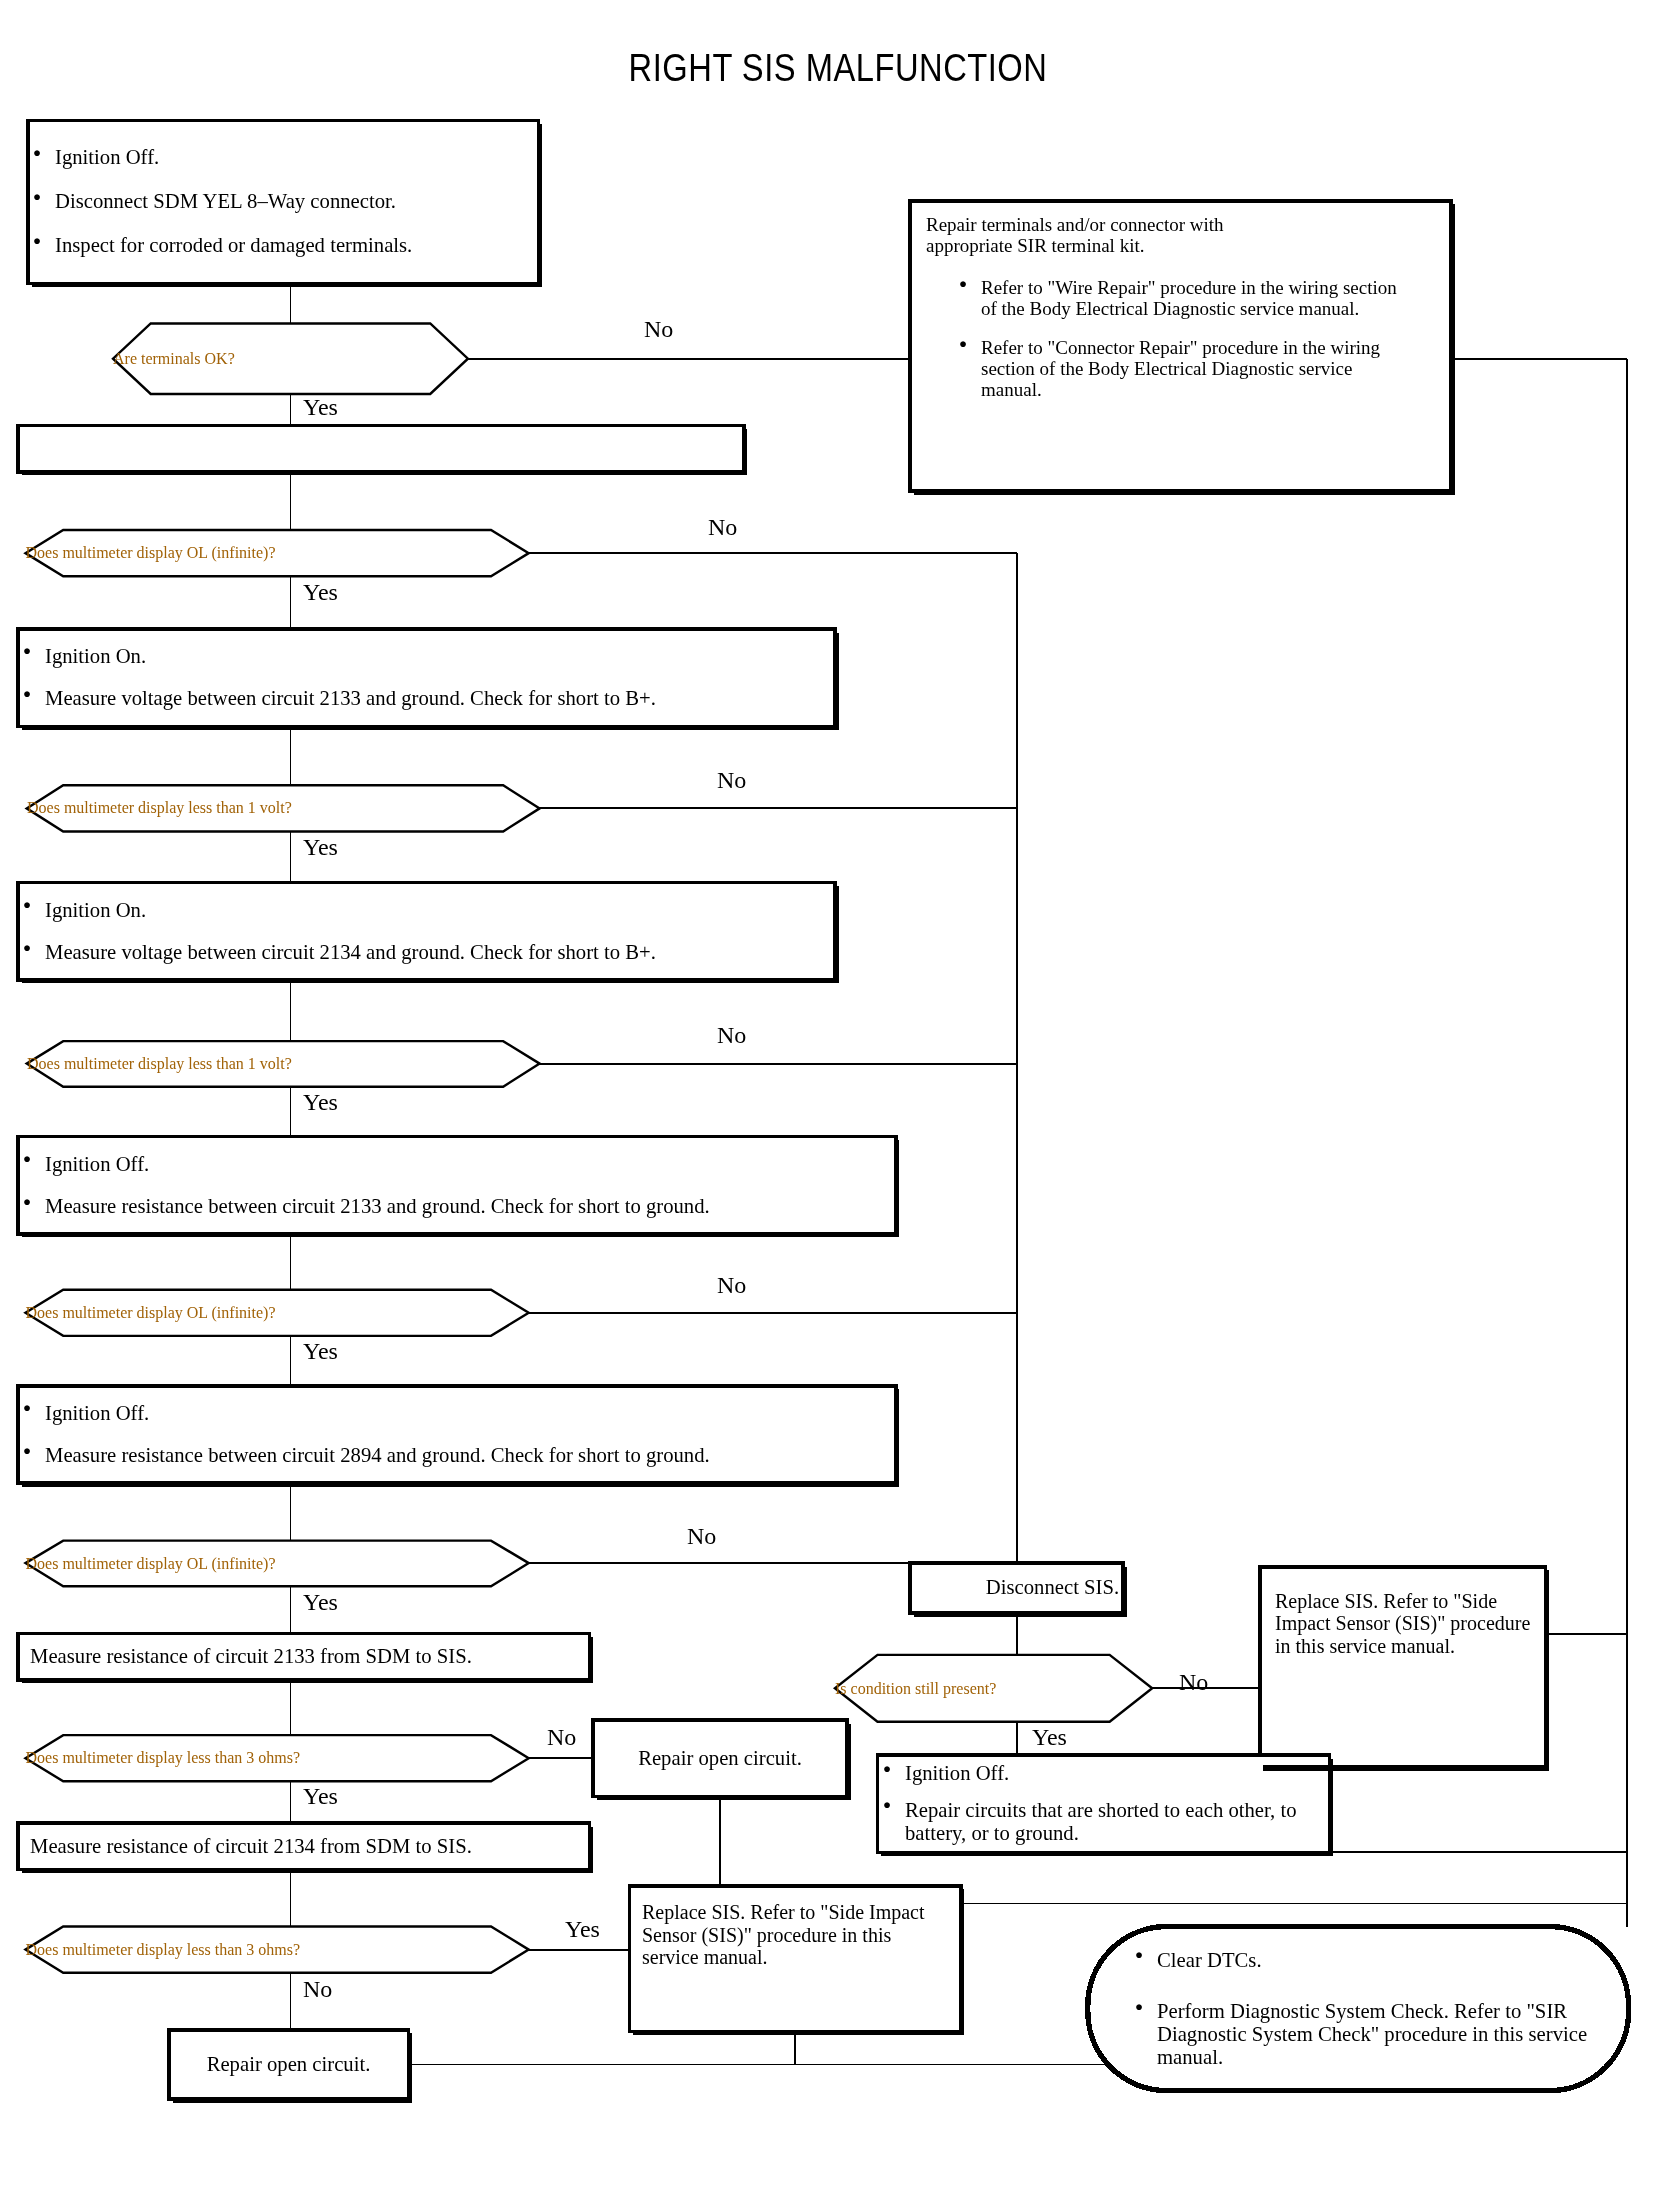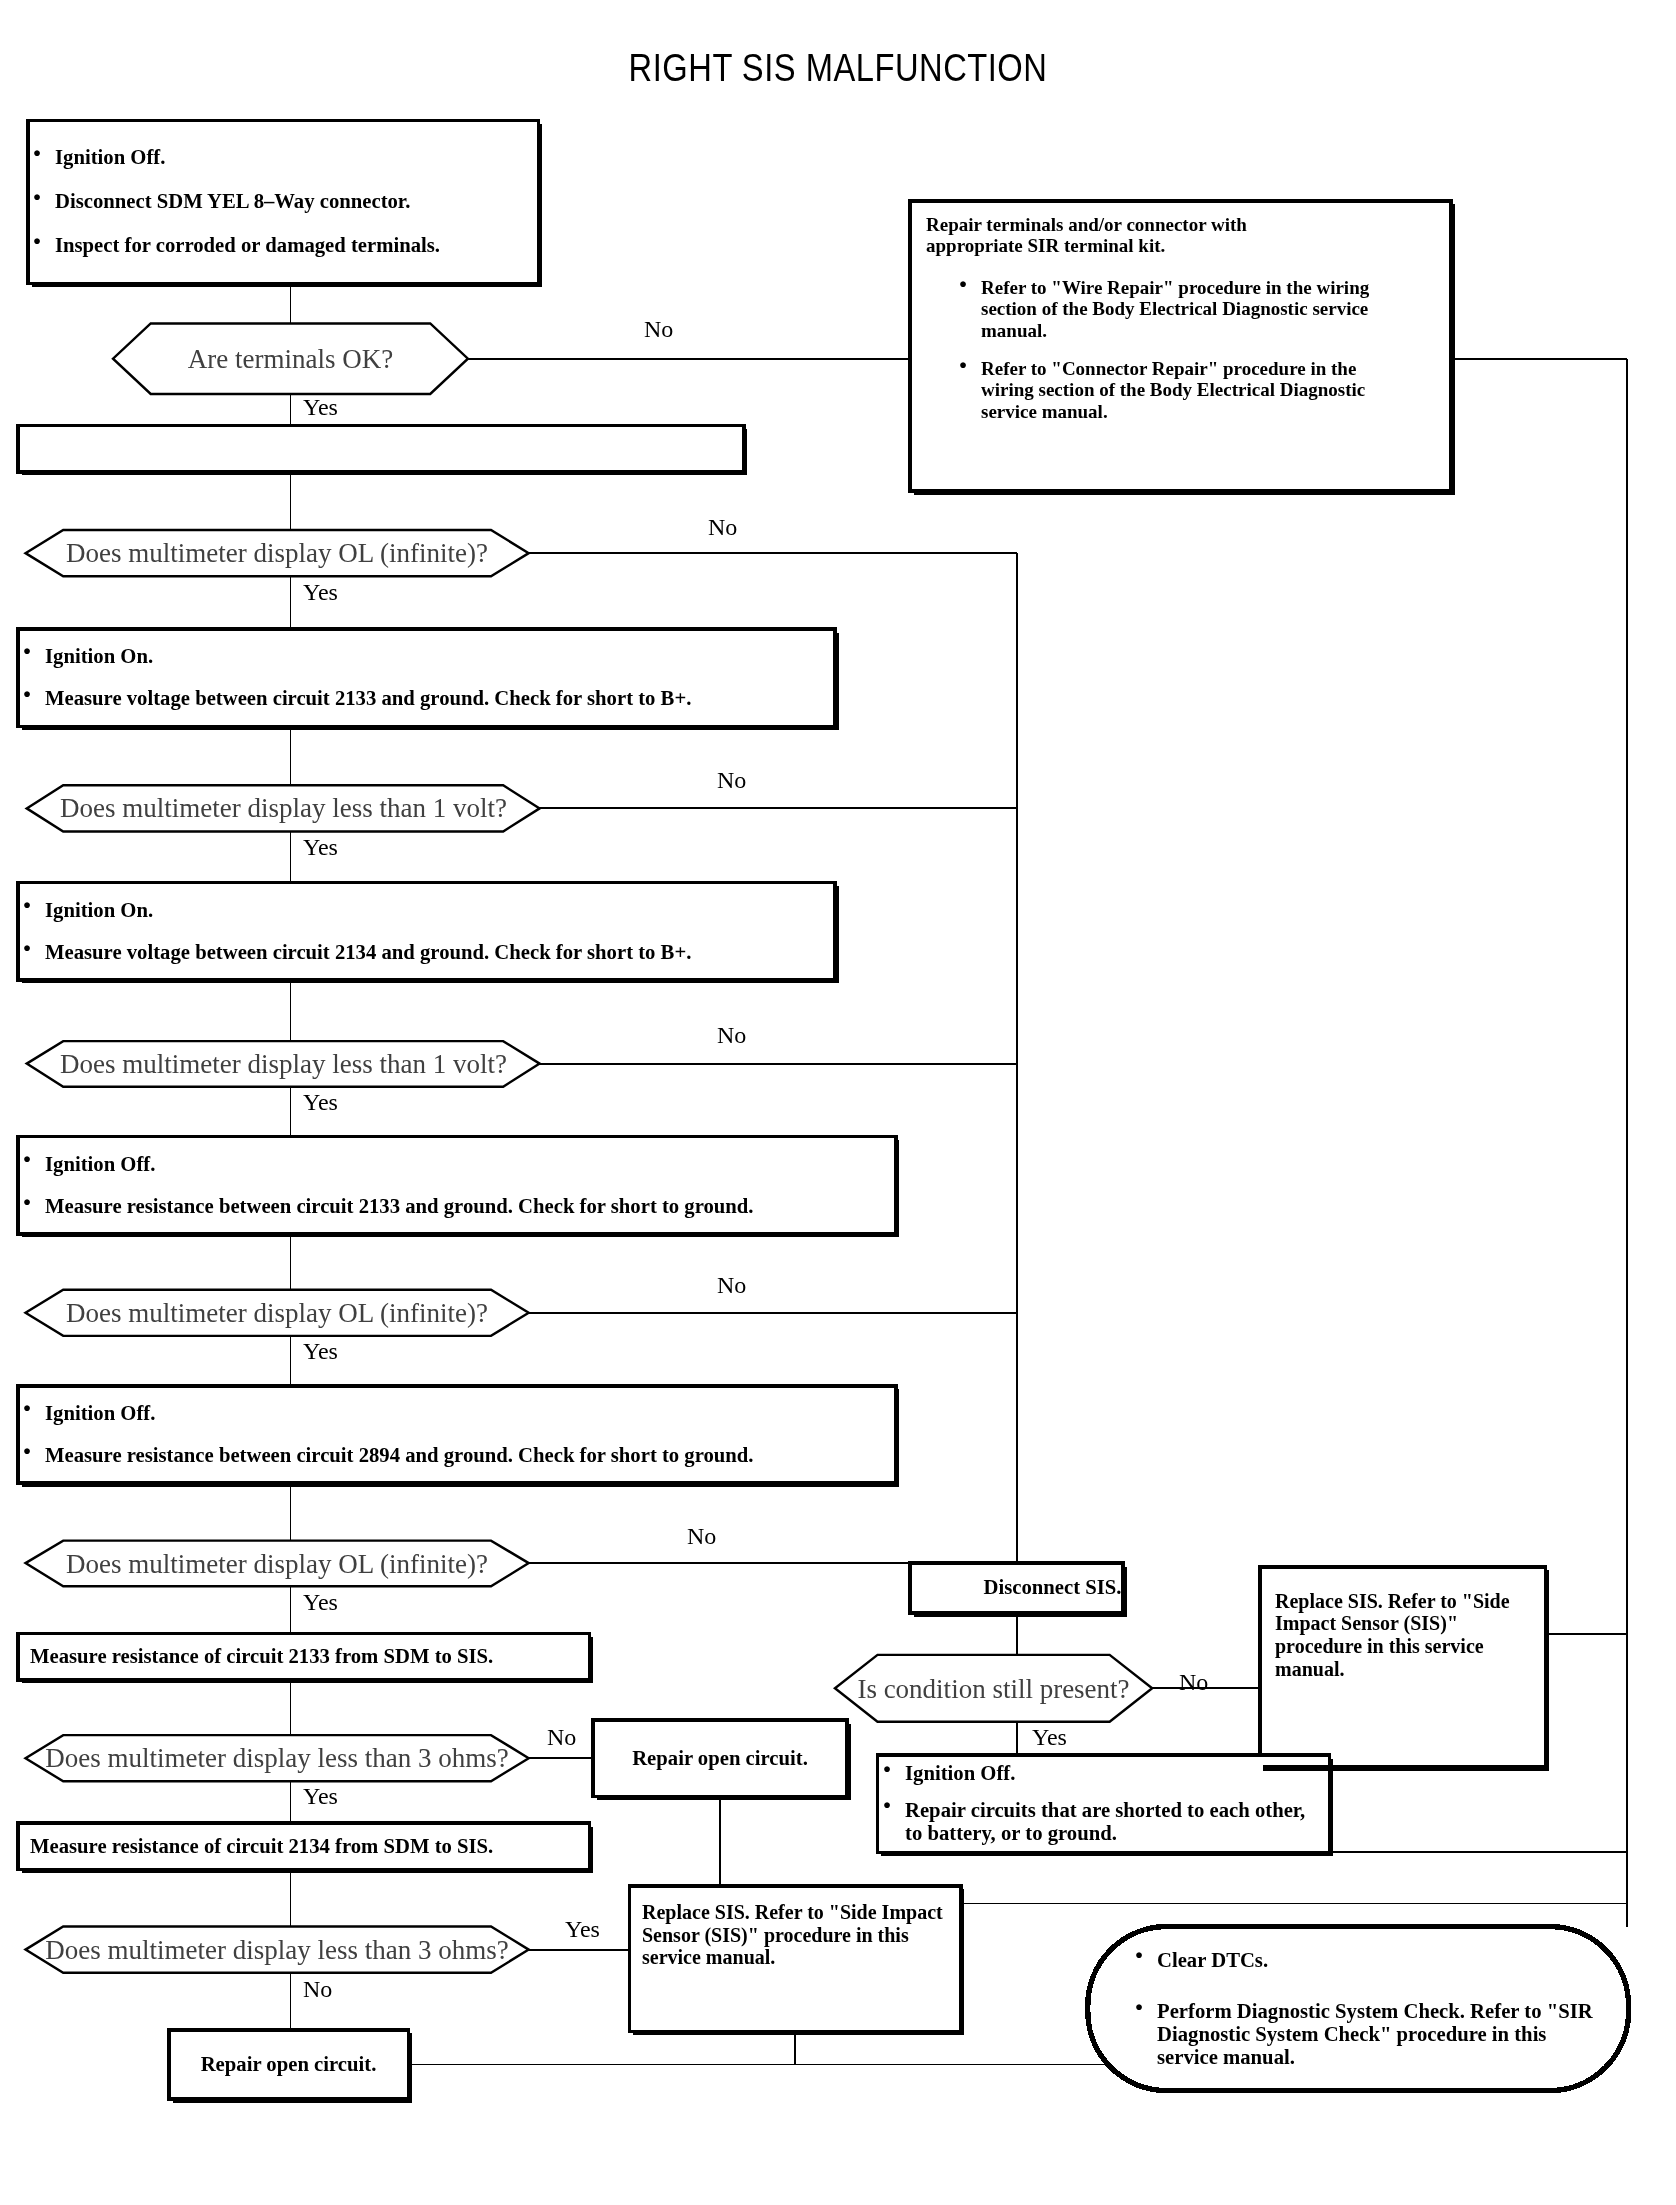--- a/index.html
+++ b/index.html
@@ -6,29 +6,29 @@
   #page{position:relative;width:1404px;height:2205px;background:#fff;
         font-family:"Liberation Serif", serif;}
   svg.layer{position:absolute;left:0;top:0;width:1676px;height:2205px;overflow:visible;}
 
   
   .title{position:absolute;left:0;top:47px;width:1676px;text-align:center;
          font-family:"Liberation Sans", sans-serif;
          font-size:38px;font-weight:400;letter-spacing:0.6px;
          transform:scaleX(0.86);transform-origin:center top;color:#000;}
   .node{position:absolute;box-sizing:border-box;color:#000;}
-  .boxtext{font-size:20.7px;line-height:1.12;font-weight:bold;}
+  .boxtext{font-size:20.7px;line-height:1.12;}
   .ctr{display:flex;align-items:center;justify-content:center;height:100%;}
   .ctrL{display:flex;align-items:center;height:100%;}
   ul.bul{list-style:none;margin:0;padding:0;}
   ul.bul li{position:relative;padding-left:27px;margin:0;}
   ul.bul li:before{content:"\25CF";position:absolute;left:4.9px;top:-1.2px;font-size:13.4px;}
   .lbl{position:absolute;font-size:24px;color:#000;white-space:nowrap;}
-  .hexlabel{position:absolute;display:flex;align-items:center;justify-content:center;
-            font-size:27px;white-space:nowrap;color:#404040;}
+  .hexlabel{position:absolute;display:flex;align-items:center;
+            font-size:16px;white-space:nowrap;color:#a16207;}
 </style>
 </head>
 <body>
 
 <div id="page">
 
   <div class="title">RIGHT SIS MALFUNCTION</div>
 
   <svg class="layer" viewBox="0 0 2758 3628" xmlns="http://www.w3.org/2000/svg">
     <g stroke="#000" stroke-width="3" fill="none" shape-rendering="crispEdges">

